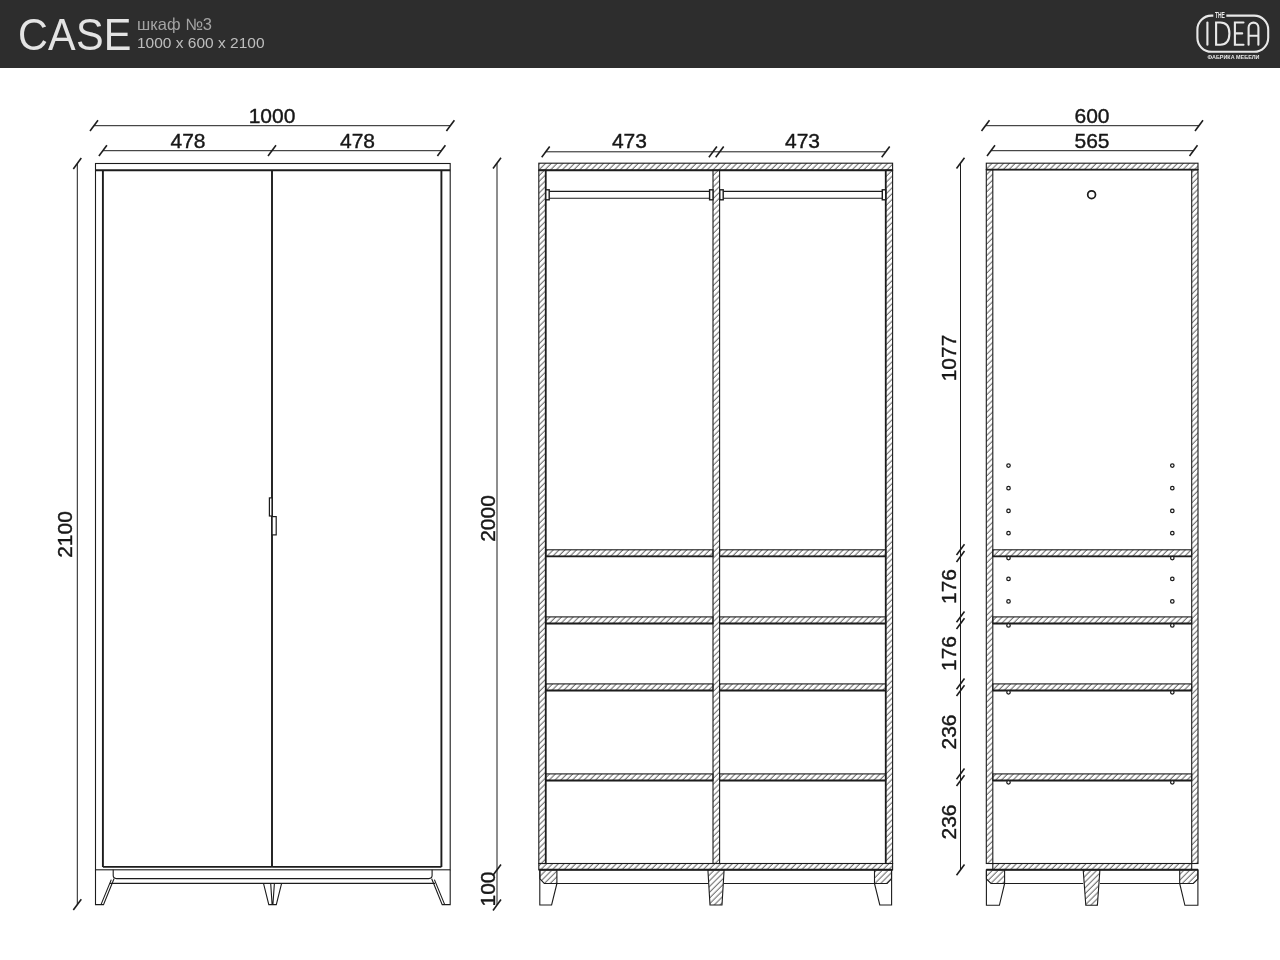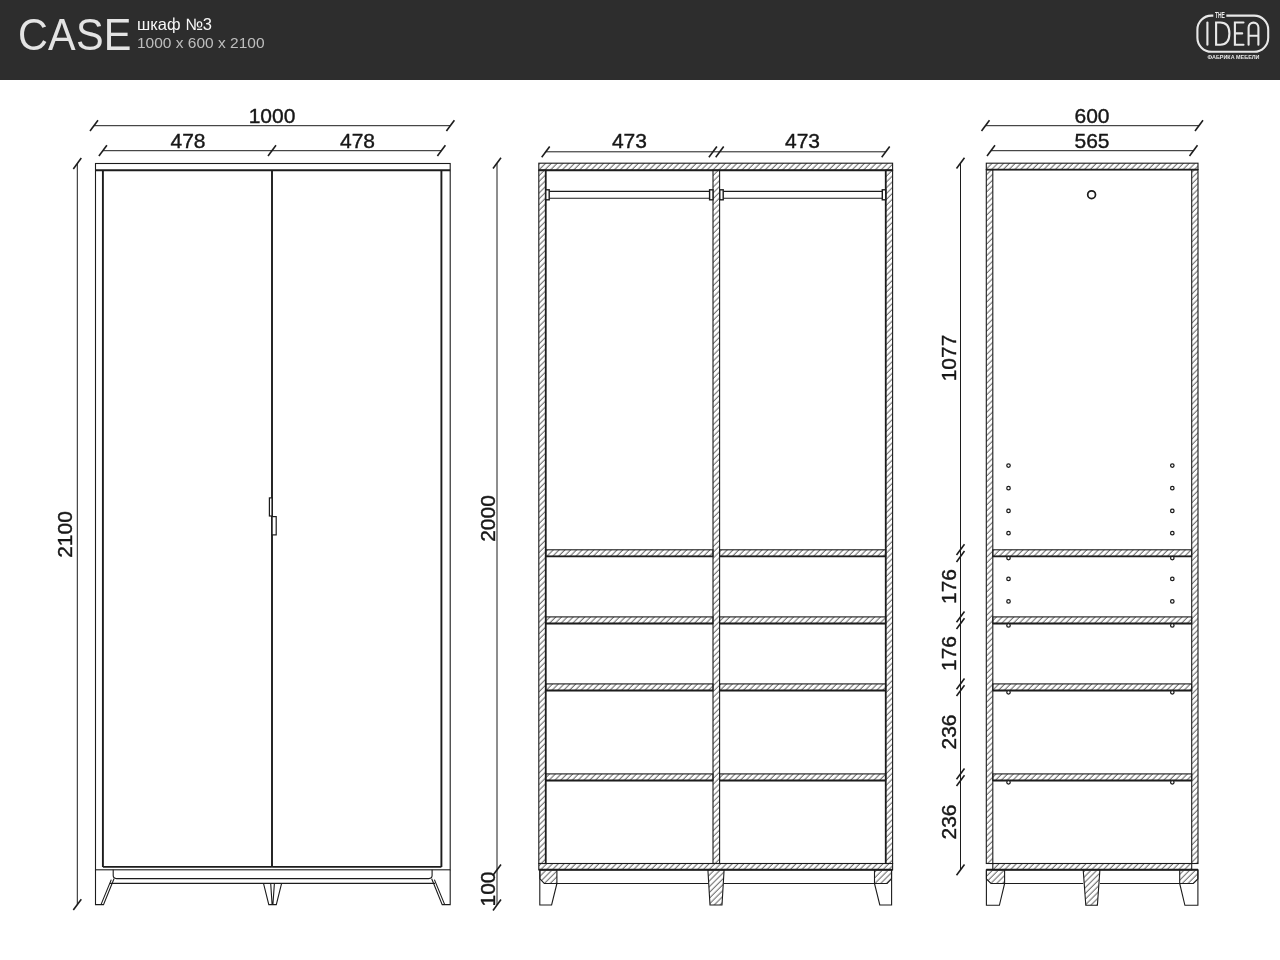--- a/index.html
+++ b/index.html
@@ -1,18 +1,18 @@
 <!DOCTYPE html>
 <html><head><meta charset="utf-8">
 <style>
 html,body{margin:0;padding:0;width:1280px;height:960px;background:#fff;overflow:hidden}
 body{font-family:"Liberation Sans",sans-serif;position:relative;filter:grayscale(1)}
-#hdr{position:absolute;left:0;top:0;width:1280px;height:80px;background:#2e2d2d}
+#hdr{position:absolute;left:0;top:0;width:1280px;height:68px;background:#2e2d2d}
 #case{position:absolute;left:18px;top:9px;font-size:45px;color:#e5e4e2;letter-spacing:0.2px;transform:scaleX(0.92);transform-origin:0 50%}
-#sub1{position:absolute;left:137px;top:15px;font-size:16.5px;color:#fef9c3}
+#sub1{position:absolute;left:137px;top:15px;font-size:16.5px;color:#a3a3a3}
 #sub2{position:absolute;left:137px;top:34px;font-size:15.5px;color:#c4b5fd}
 #draw text{font-family:"Liberation Sans",sans-serif;font-size:21px;fill:#161616;stroke:#161616;stroke-width:0.4px;paint-order:stroke}
 </style></head>
 <body>
 
 <div id="hdr">
 
 <div id="case">CASE</div>
 
 <div id="sub1">шкаф №3</div>

